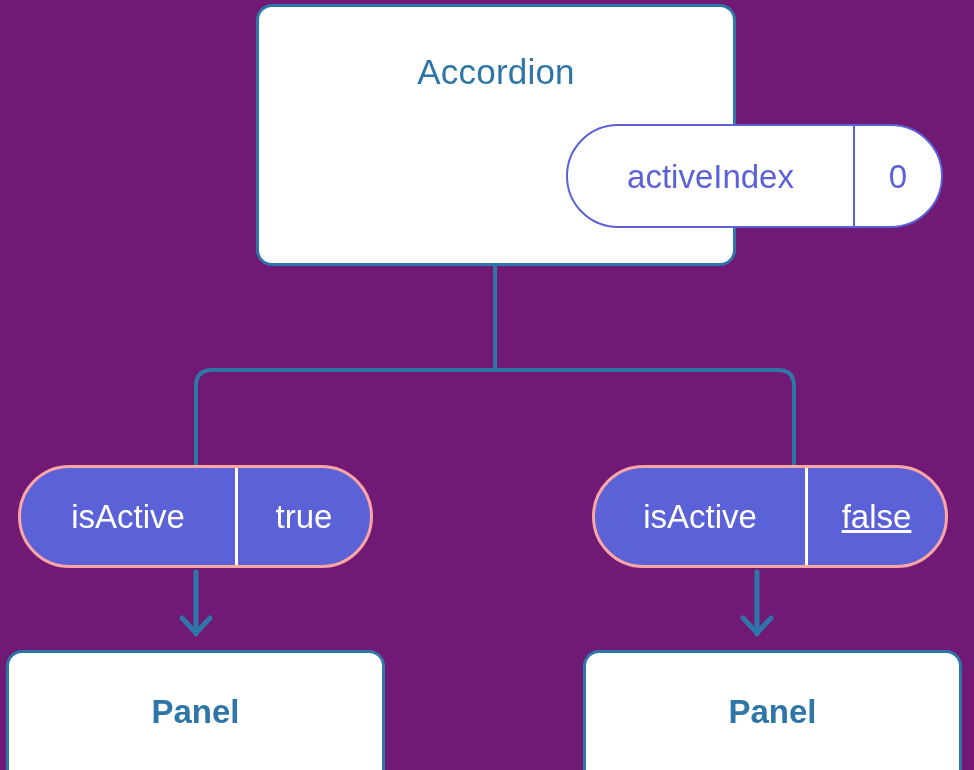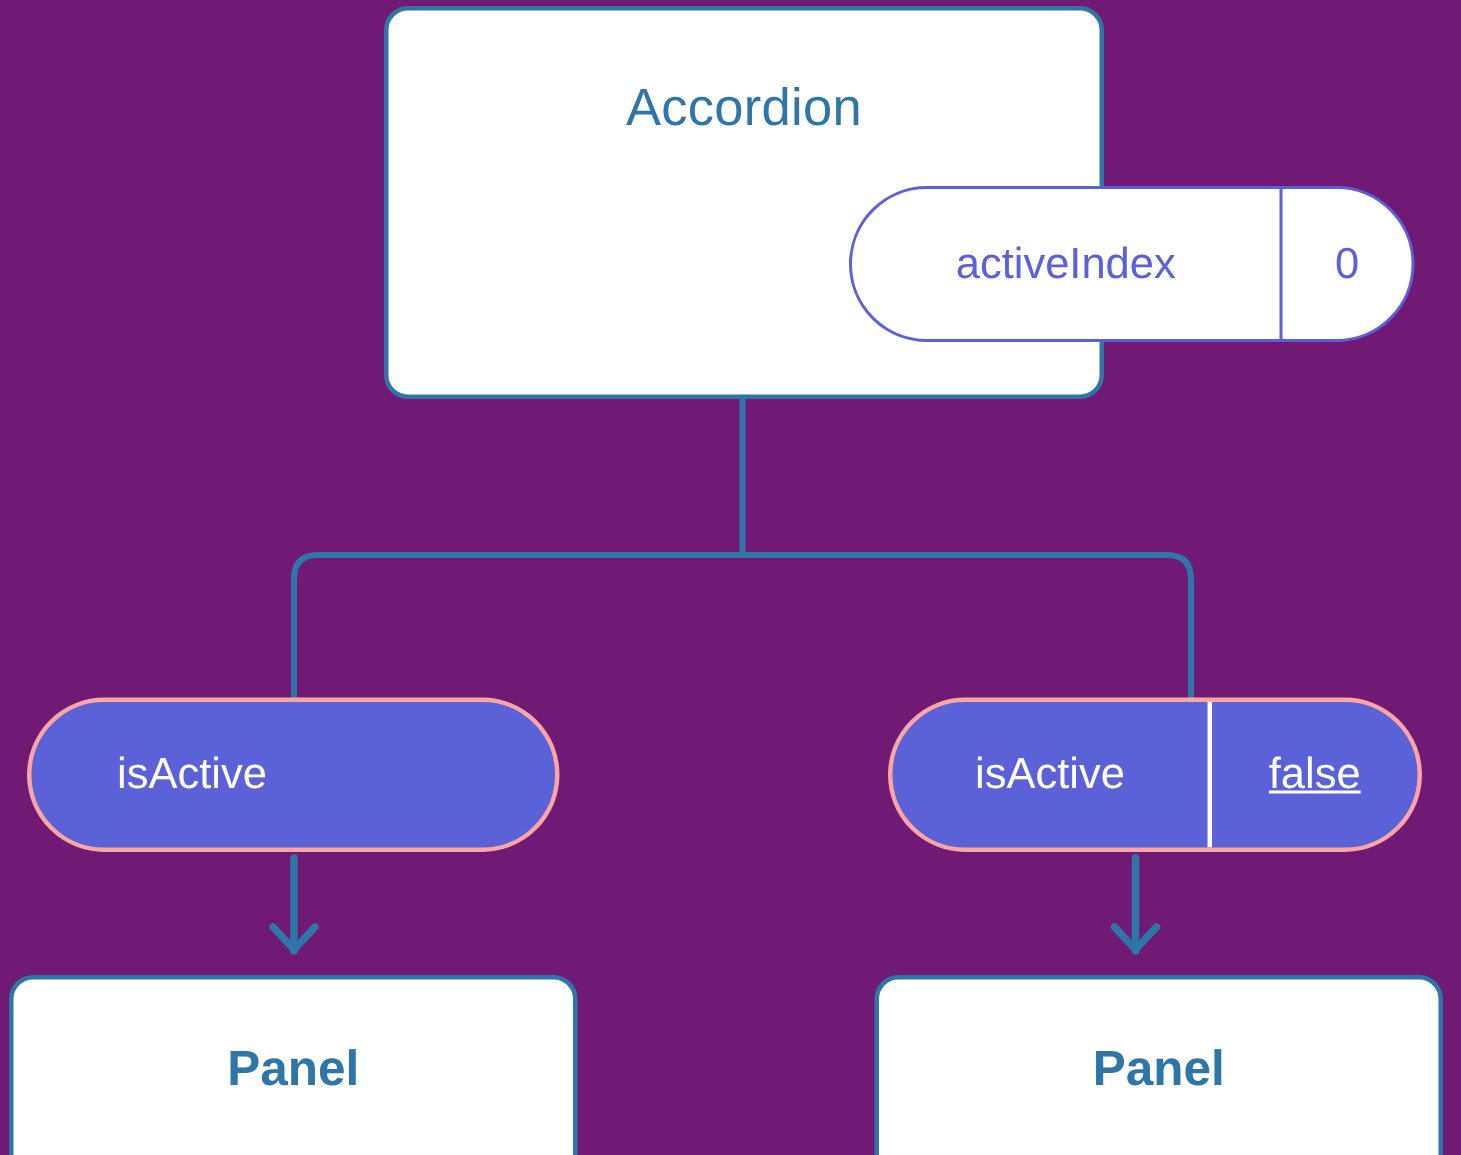--- a/index.html
+++ b/index.html
@@ -61,21 +61,21 @@
     align-items: stretch;
     border-radius: 999px;
     box-sizing: border-box;
     overflow: hidden;
   }
   .pill .seg {
     display: flex;
     align-items: center;
     justify-content: center;
     box-sizing: border-box;
-    font-size: 29px;
+    font-size: 33px;
     font-weight: 400;
     line-height: 1;
     white-space: nowrap;
   }
 
   
   .pill.outline {
     background: #ffffff;
     border: 2px solid #5b61d6;
   }
@@ -171,20 +171,21 @@
   <div class="card" id="accordion-card">
     <div class="card-title">Accordion</div>
     <div class="pill outline" id="activeindex-pill">
       <span class="seg key">activeIndex</span>
       <span class="seg value">0</span>
     </div>
   </div>
 
   <div class="pill filled" id="isactive-pill-left">
     <span class="seg key">isActive</span>
+    <span class="seg value">true</span>
   </div>
 
   <div class="pill filled" id="isactive-pill-right">
     <span class="seg key">isActive</span>
     <span class="seg value">false</span>
   </div>
 
   <div class="card" id="panel-card-left">
     <div class="panel-title">Panel</div>
   </div>

